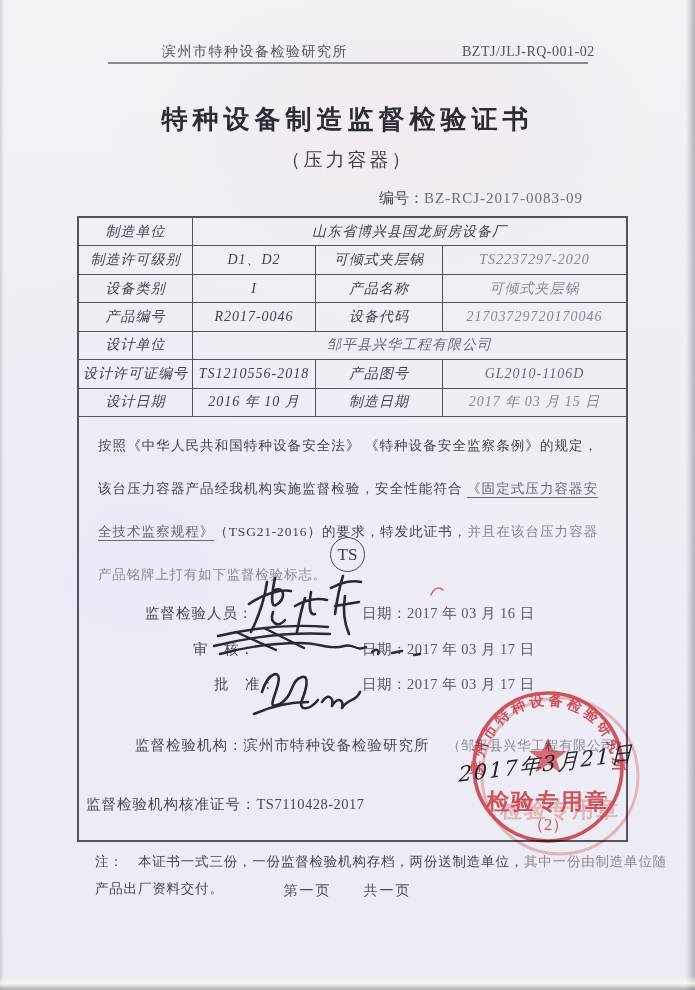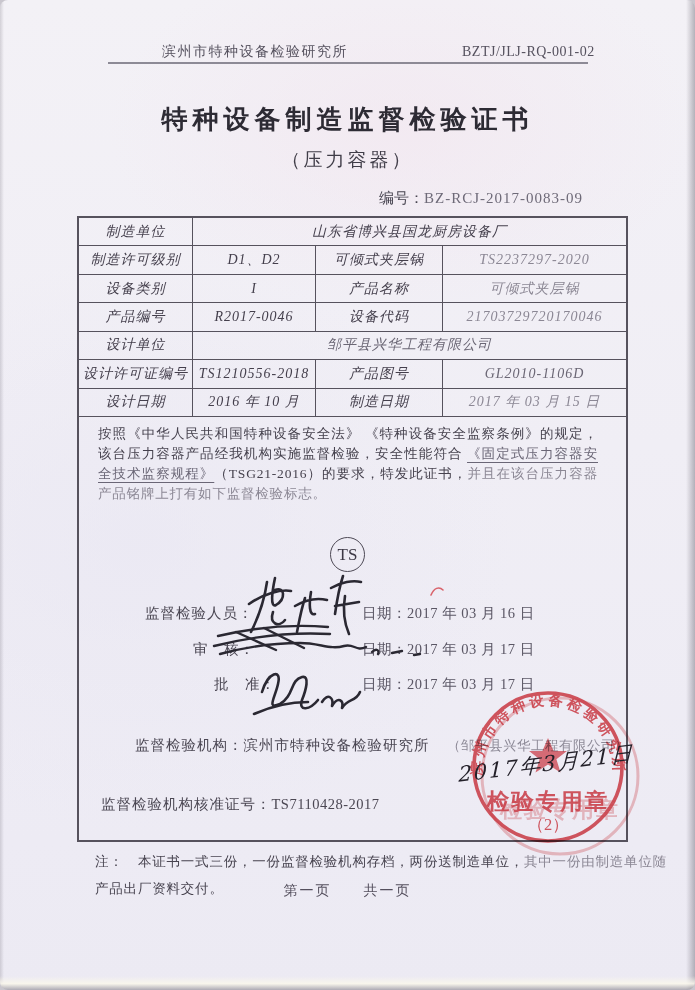--- a/index.html
+++ b/index.html
@@ -6,21 +6,20 @@
   html,body { width:695px; height:990px; }
   body { font-family:"Liberation Serif","DejaVu Serif",serif; background:#c9c6ce; }
 
   .scan {
     position:relative; width:695px; height:990px; overflow:hidden;
     background:
       radial-gradient(420px 260px at 58% 13%, rgba(243,226,236,.45), rgba(243,226,236,0) 70%),
       radial-gradient(500px 380px at 20% 55%, rgba(232,230,242,.55), rgba(232,230,242,0) 75%),
       linear-gradient(180deg,#f3f1f6 0%, #f0eef5 45%, #edebf4 85%, #eceaf3 100%);
     color:#3a3742;
-    border-radius:8px;
   }
   
   .edge-right  { position:absolute; top:0; right:0; width:9px; height:100%;
                  background:linear-gradient(90deg, rgba(0,0,0,0), rgba(94,90,102,.42)); }
   .edge-bottom { position:absolute; left:0; bottom:0; width:100%; height:14px;
                  background:linear-gradient(180deg, rgba(0,0,0,0) 0%, rgba(250,247,235,.85) 55%, rgba(96,92,104,.45) 100%); }
   .edge-left   { position:absolute; top:0; left:0; width:4px; height:100%;
                  background:linear-gradient(90deg, rgba(96,92,104,.22), rgba(0,0,0,0)); }
 
   .abs { position:absolute; }
@@ -43,39 +42,39 @@
   .grid { display:grid; grid-template-columns:114px 123px 127px 1fr; grid-template-rows:repeat(7,28.45px); }
   .c { border-right:1.4px solid #56525d; border-bottom:1.4px solid #56525d;
        display:flex; align-items:center; justify-content:center;
        font-size:14px; letter-spacing:1px; color:#443f4c; overflow:hidden; white-space:nowrap;font-style:italic; }
   .c.last { border-right:none; }
   .sp3 { grid-column:2 / 5; border-right:none; }
   .faded { color:#8b8794; }
   .mid   { color:#6b6775; }
 
   
-  .bodytext { left:98px; top:424px; width:500px; font-size:13.5px; line-height:20px;
+  .bodytext { left:98px; top:424px; width:500px; font-size:13.5px; line-height:43px;
               letter-spacing:.8px; text-align:justify; color:#46424e; }
   .bodytext .u { text-decoration:underline; text-underline-offset:4px; color:#6a6676; }
   .bodytext .fade { color:#8b8794; }
 
   
   .tsmark { left:330px; top:537px; width:35px; height:35px; border:1.6px solid #4d4955; border-radius:50%;
             display:flex; align-items:center; justify-content:center; font-size:17px; color:#3c3845;
             font-family:"Liberation Serif",serif; background:transparent; }
 
   
   .sglab { font-size:14.5px; letter-spacing:1px; color:#4b4753; }
   .sgdate{ font-size:14.5px; letter-spacing:.5px; color:#5a5664; }
   .ink { stroke:#2a2832; fill:none; stroke-linecap:round; stroke-linejoin:round; }
 
   
   .agency { left:135px; top:736px; font-size:14.5px; letter-spacing:1px; color:#4b4753; white-space:nowrap; }
   .stampnote { left:447px; top:737px; font-size:13.5px; letter-spacing:.5px; color:#8d8a97; white-space:nowrap; z-index:1; }
-  .certno { left:101px; top:795px; font-size:14.5px; letter-spacing:1px; color:#4b4753; }
+  .certno { left:86px; top:795px; font-size:14.5px; letter-spacing:1px; color:#4b4753; }
   .certno .num { letter-spacing:.5px; }
 
   
   .stamp { left:453px; top:672px; width:190px; height:190px; z-index:2; mix-blend-mode:multiply; overflow:visible; }
   .hwdate { left:458px; top:750px; z-index:3; font-size:21px; color:#232029; font-style:italic;
             transform:rotate(-7deg) skewX(-8deg); letter-spacing:2px; white-space:nowrap;
             font-family:"DejaVu Serif","Liberation Serif",serif; }
 
   
   .note { left:95px; top:848px; width:510px; font-size:13.5px; line-height:27px; letter-spacing:.8px; color:#47434f; }

